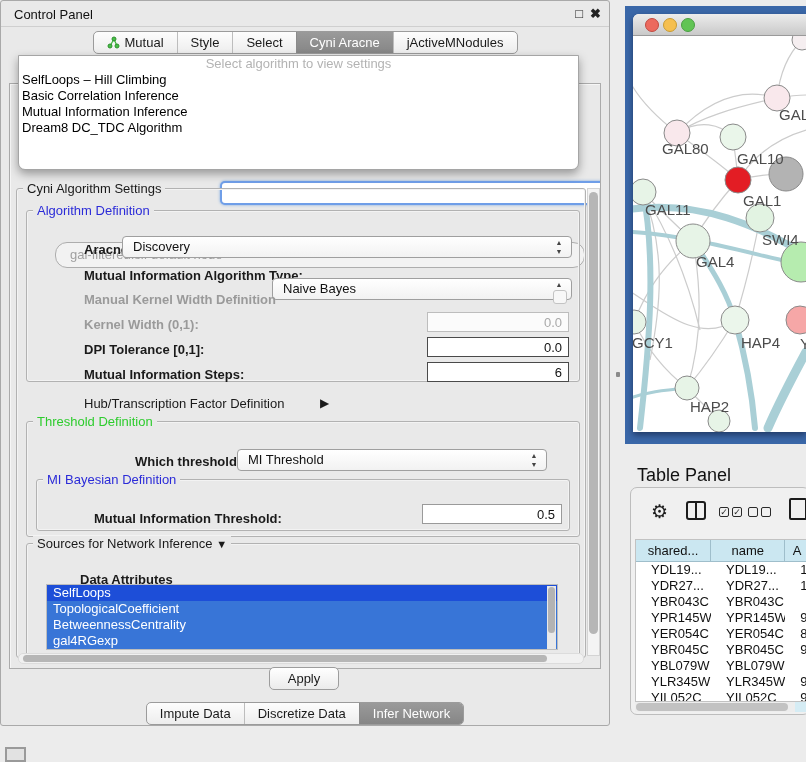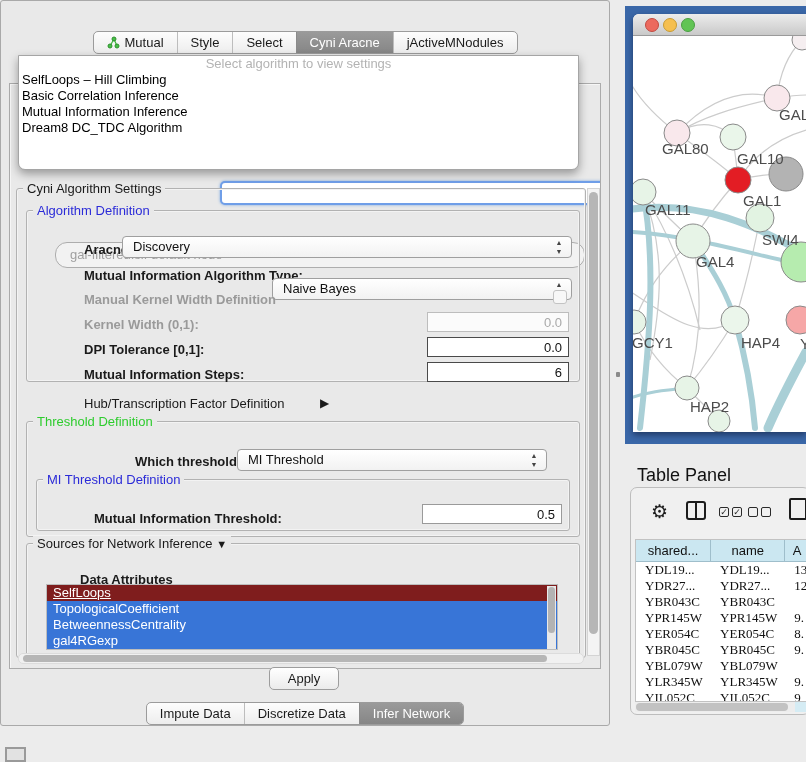--- a/index.html
+++ b/index.html
@@ -115,38 +115,43 @@
   .cb { width:10px; height:10px; border:1.5px solid #2a2a2a; border-radius:2px;
     font-size:9px; line-height:9px; text-align:center; color:#2a2a2a; }
   .doc-ico { position:absolute; left:158px; top:10px; width:18px; height:22px;
     border:2px solid #1c1c1c; border-radius:2px; background:#f0f0f0; }
   .tp-table { position:absolute; left:4px; top:51px; width:176px; height:163px;
     background:#fff; border:1px solid #c2c2c2; overflow:hidden; }
   .tp-hrow { display:flex; height:22px; }
   .tp-h { background:#cbe7f1; border-right:1px solid #9fbecb; border-bottom:1px solid #9fbecb;
     font-size:13px; text-align:center; line-height:22px; color:#111; }
   .tp-row { display:flex; height:16px; line-height:16px; font-size:13px; color:#111; }
-  .tp-c { padding-left:9px; white-space:nowrap; overflow:hidden;font-family:Liberation Serif, serif; }
+  .tp-c { padding-left:15px; white-space:nowrap; overflow:hidden; }
   .tp-hscroll { position:absolute; left:4px; top:214px; width:160px; height:10px;
     background:#ededed; }
   .tp-hscroll .thumb { position:absolute; left:1px; top:1px; width:152px; height:8px;
     background:#c2c2c2; border-radius:4px; }
   .tp-corner { position:absolute; left:164px; top:214px; width:16px; height:10px; background:#d5ecf4; }
 
   .mini-window-icon { position:absolute; left:5px; top:747px; width:21px; height:15px;
     border:2px solid #9a9a9a; background:#e2e2e2; }
 
   svg text { font-family:"Liberation Sans",sans-serif; }
 </style>
 </head>
 <body>
 
 <div class="screen">
 
   <section class="control-window">
+    <div class="titlebar">
+      <span class="t">Control Panel</span>
+      <span class="win-ico float-ico">□</span>
+      <span class="win-ico close-ico">✖</span>
+    </div>
 
     <div class="seg-row tabs-top">
       <div class="seg-group">
         <div class="seg">
           <svg width="13" height="13" viewBox="0 0 13 13">
             <line x1="3" y1="10" x2="7" y2="3" stroke="#3cb53c" stroke-width="1.2"></line>
             <line x1="7" y1="3" x2="10" y2="10" stroke="#3cb53c" stroke-width="1.2"></line>
             <circle cx="7" cy="3" r="2" fill="#46c046" stroke="#2d8f2d"></circle>
             <circle cx="3" cy="10" r="2" fill="#46c046" stroke="#2d8f2d"></circle>
             <circle cx="10" cy="10" r="2" fill="#46c046" stroke="#2d8f2d"></circle>
@@ -203,34 +208,34 @@
 
       <div class="groupbox" style="left:16px; top:337px; width:554px; height:116px;">
         <span class="gb-title" style="color:#2ecc2e;">Threshold Definition</span>
       </div>
       <span class="lbl b" style="left:77px; top:370px;">Which threshold to use:</span>
       <div class="combo" style="left:227px; top:365px; width:310px;">
         <span>MI Threshold</span>
         <span class="arrows">▲<br>▼</span>
       </div>
       <div class="groupbox" style="left:26px; top:395px; width:534px; height:52px;">
-        <span class="gb-title" style="color:#2b2bd8;">MI Threshold Definition</span>
+        <span class="gb-title" style="color:#2b2bd8;">MI Bayesian Definition</span>
       </div>
       <span class="lbl b" style="left:36px; top:427px;">Mutual Information Threshold:</span>
       <input class="field" style="left: 412px; top: 420px; width: 140px; border-color: rgb(154, 154, 154);" value="0.5">
 
       <div class="groupbox" style="left:16px; top:459px; width:554px; height:120px;">
         <span class="gb-title">
           <span>Sources for Network Inference</span>
           <span style="font-size:11px;">▼</span>
         </span>
       </div>
       <span class="lbl b" style="left:22px; top:488px;">Data Attributes</span>
       <div class="attr-list" style="left:36px; top:500px;">
-        <div class="attr-item" style="background:#7f1d1d;text-decoration:underline;">SelfLoops</div>
+        <div class="attr-item" style="background:#1d4ed8;">SelfLoops</div>
         <div class="attr-item" style="background:#3875d7;">TopologicalCoefficient</div>
         <div class="attr-item" style="background:#3875d7;">BetweennessCentrality</div>
         <div class="attr-item" style="background:#3875d7;">gal4RGexp</div>
         <div class="attr-scroll">
             <div class="thumb"></div>
           </div>
       </div>
 
       <div class="hscroll" style="left:8px; top:569px;">
           <div class="thumb"></div>

